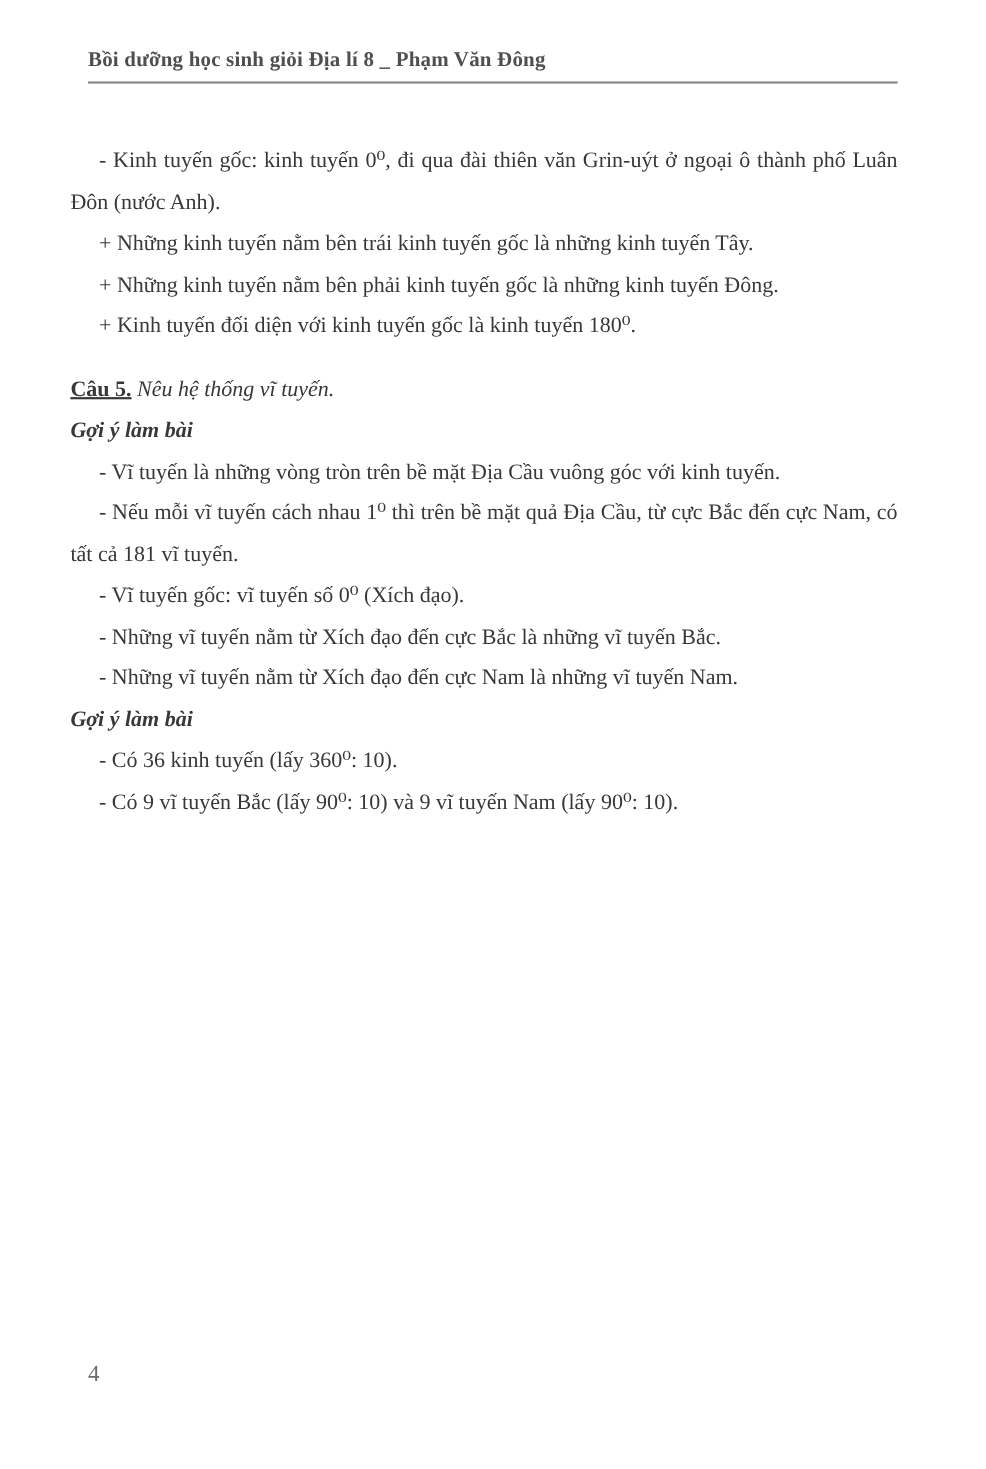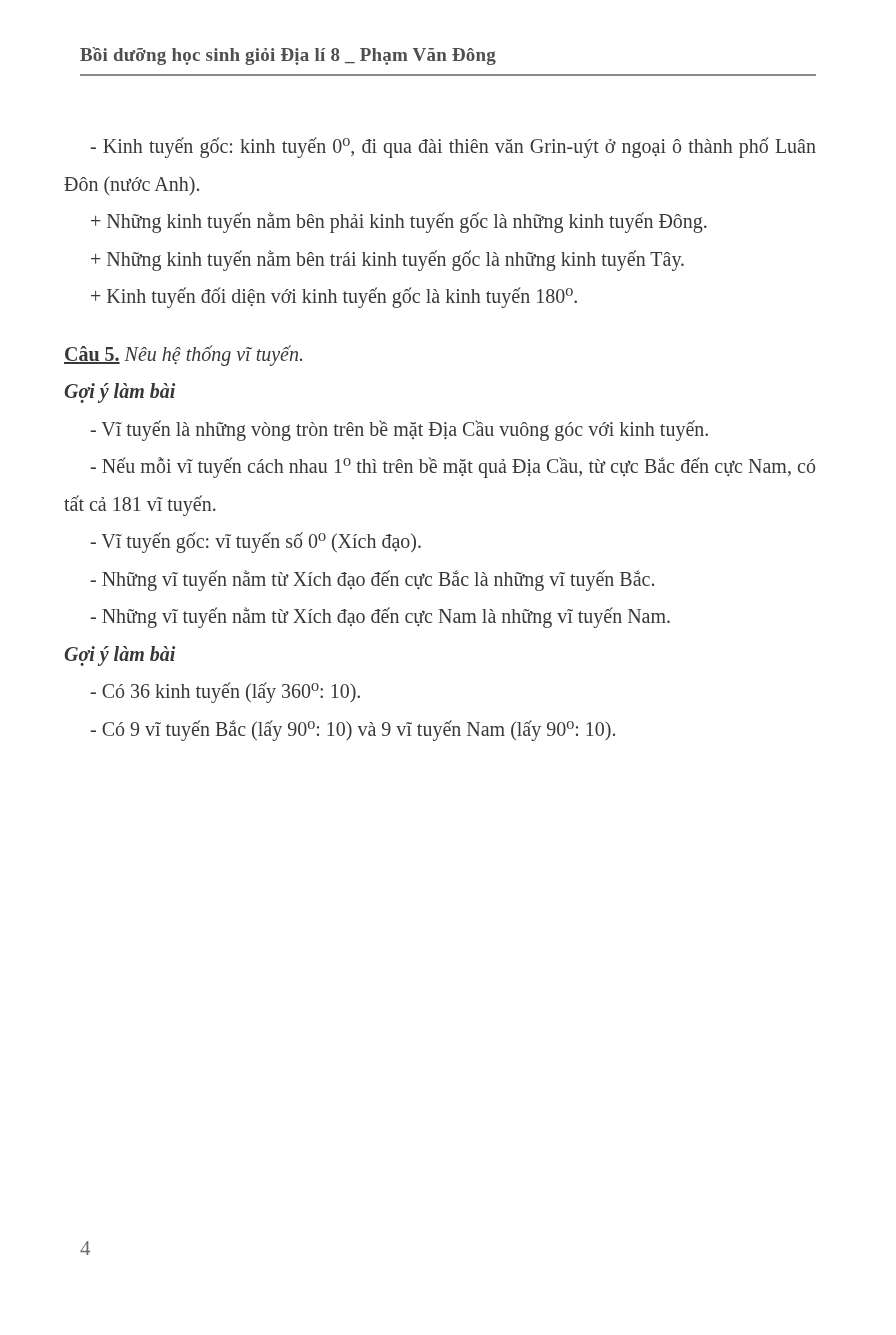--- a/index.html
+++ b/index.html
@@ -78,22 +78,22 @@
 
 <div class="page">
 
   <header class="page-header">
     <span>Bồi dưỡng học sinh giỏi Địa lí 8 _ Phạm Văn Đông</span>
   </header>
 
   <main class="content">
 
     <p class="para">- Kinh tuyến gốc: kinh tuyến 0⁰, đi qua đài thiên văn Grin-uýt ở ngoại ô thành phố Luân Đôn (nước Anh).</p>
+    <p class="para">+ Những kinh tuyến nằm bên trái kinh tuyến gốc là những kinh tuyến Tây.</p>
     <p class="para">+ Những kinh tuyến nằm bên phải kinh tuyến gốc là những kinh tuyến Đông.</p>
-    <p class="para">+ Những kinh tuyến nằm bên trái kinh tuyến gốc là những kinh tuyến Tây.</p>
     <p class="para">+ Kinh tuyến đối diện với kinh tuyến gốc là kinh tuyến 180⁰.</p>
 
     <p class="question">
       <span class="q-label">Câu 5.</span>
       <span class="q-title">Nêu hệ thống vĩ tuyến.</span>
     </p>
 
     <p class="hint-heading">Gợi ý làm bài</p>
 
     <p class="para">- Vĩ tuyến là những vòng tròn trên bề mặt Địa Cầu vuông góc với kinh tuyến.</p>

